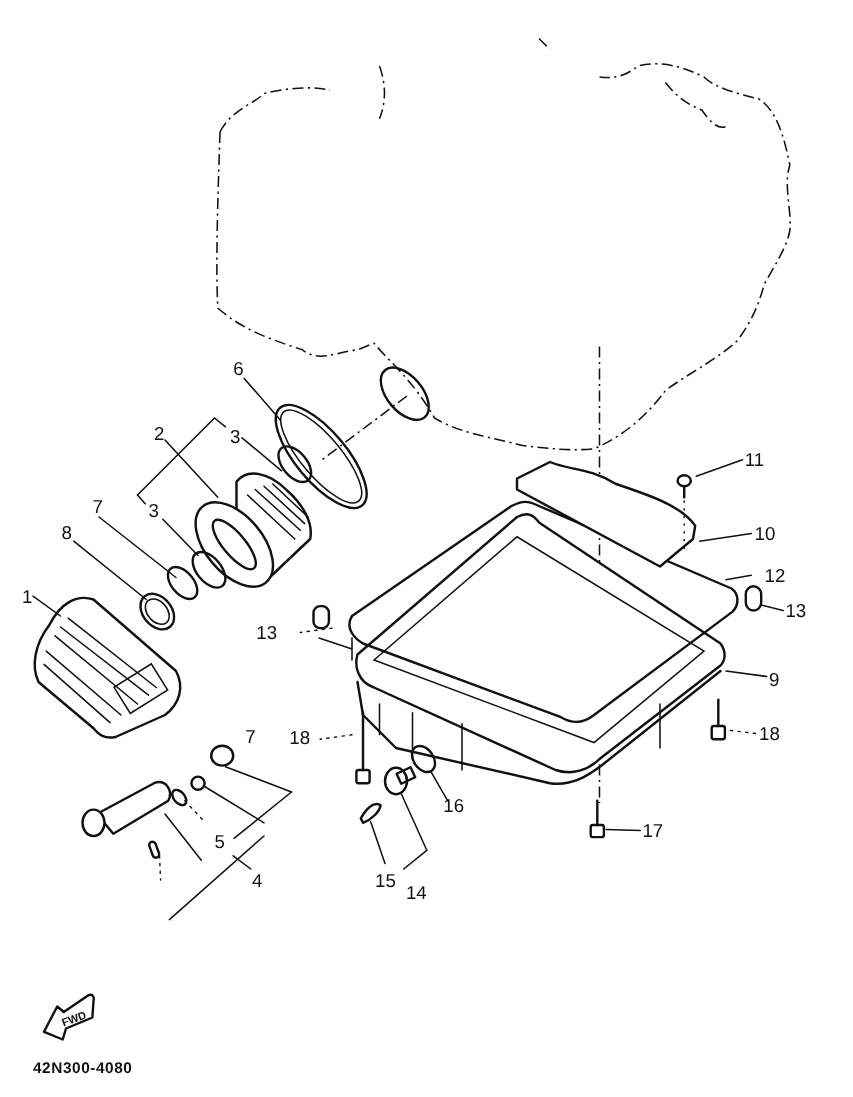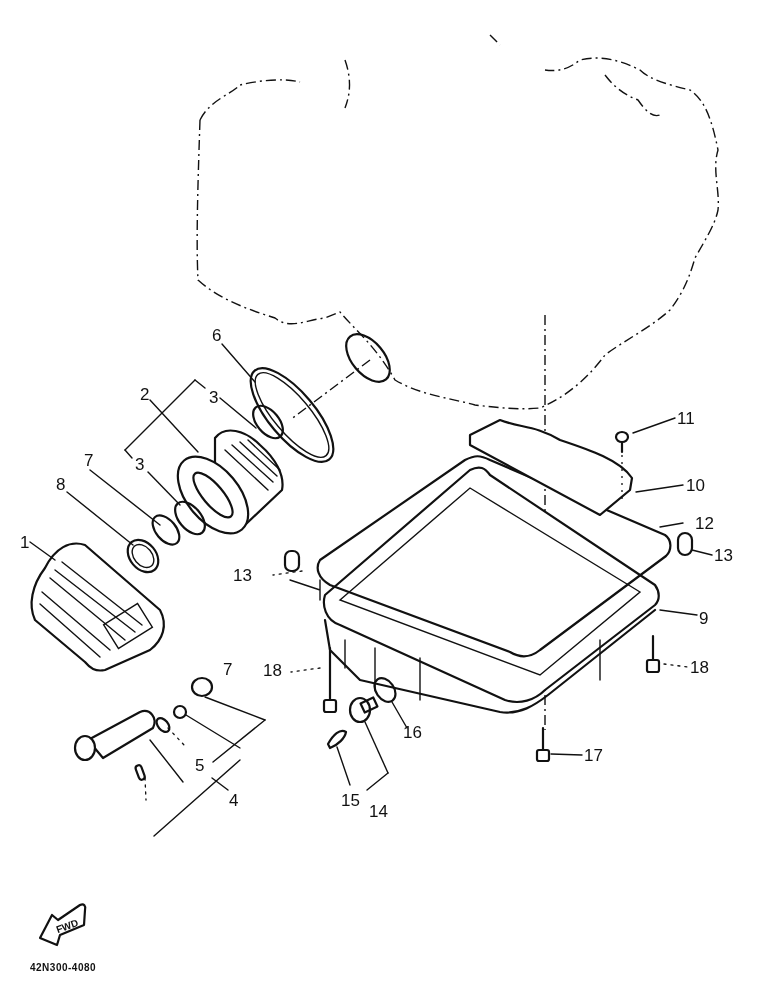--- a/index.html
+++ b/index.html
@@ -4,21 +4,21 @@
 <style>
   html, body { margin: 0; padding: 0; background: #ffffff; }
   body { width: 775px; height: 997px; position: relative; overflow: hidden; font-family: "Liberation Sans", sans-serif; }
   #diagram { position: absolute; left: 0; top: 0; width: 775px; height: 997px; }
   .ln { stroke: #111; stroke-width: 2.2; fill: none; stroke-linecap: round; stroke-linejoin: round; }
   .thin { stroke: #111; stroke-width: 1.4; fill: none; stroke-linecap: round; }
   .dash { stroke: #111; stroke-width: 1.4; fill: none; stroke-dasharray: 10 4 2 4; }
   .dot { stroke: #111; stroke-width: 1.3; fill: none; stroke-dasharray: 2 5; }
   .fillw { fill: #fff; stroke: #111; stroke-width: 2.2; stroke-linejoin: round; }
   .lbl { font-family: "Liberation Sans", sans-serif; font-size: 17px; fill: #111; }
-  .code { position: absolute; left: 30px; top: 962px; font-family: "Liberation Sans", sans-serif; font-weight: bold; font-size: 10px; color: #111; letter-spacing: 0.5px; }
+  .code { position: absolute; left: 30px; top: 962px; font-family: "Liberation Sans", sans-serif; font-weight: bold; font-size: 14px; color: #111; letter-spacing: 0.5px; }
 </style>
 </head>
 <body>
 
 <svg id="diagram" viewBox="0 0 775 997" xmlns="http://www.w3.org/2000/svg">
 
   <g>
     <path class="dash" d="M200,120 C198,180 196,240 198,280 C220,300 250,310 275,318 C290,330 305,320 325,318 L340,312 C355,330 375,345 395,380 C420,395 450,398 475,405 C500,408 520,410 540,408 C570,395 590,375 605,355 C625,340 650,328 670,310 C685,290 690,275 695,258 C705,240 715,225 718,210 C720,190 712,170 718,150 C712,120 705,100 690,90 C670,85 650,80 640,70 C620,60 600,55 580,60 C570,68 560,72 545,70"></path>
     <path class="dash" d="M200,120 C210,100 230,95 240,85 C260,80 285,78 300,82"></path>
     <path class="dash" d="M345,60 C352,80 350,95 345,108"></path>

